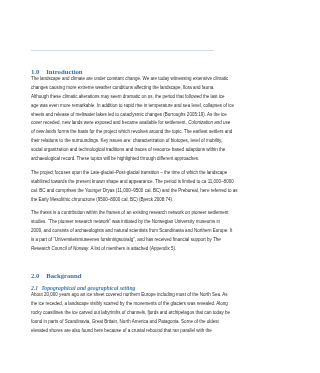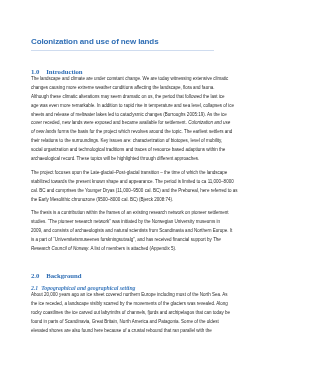--- a/index.html
+++ b/index.html
@@ -50,21 +50,20 @@
     font-size:4.52px; line-height:8.85px; color:#2b2b2b;
     white-space:pre;
   }
   .ln i { font-style:italic; }
 </style>
 </head>
 <body>
 
 <div class="page">
 
-  <div class="doc-title">Colonization and use of new lands</div>
   <div class="title-rule"></div>
 
   <div class="sec" style="top:68.4px"><span class="num">1.0</span><span>Introduction</span></div>
 
   <div class="para" style="top:75.2px">
       <span class="ln"><span>The landscape and climate are under constant change. We are today witnessing extensive climatic</span></span>
       <span class="ln"><span>changes causing more extreme weather conditions affecting the landscape, flora and fauna.</span></span>
       <span class="ln"><span>Although these climatic alterations may seem dramatic on us, the period that followed the last ice</span></span>
       <span class="ln"><span>age was even more remarkable. In addition to rapid rise in temperature and sea level, collapses of ice</span></span>
       <span class="ln"><span>sheets and release of meltwater lakes led to cataclysmic changes (Burroughs 2005:19). As the ice</span></span>

